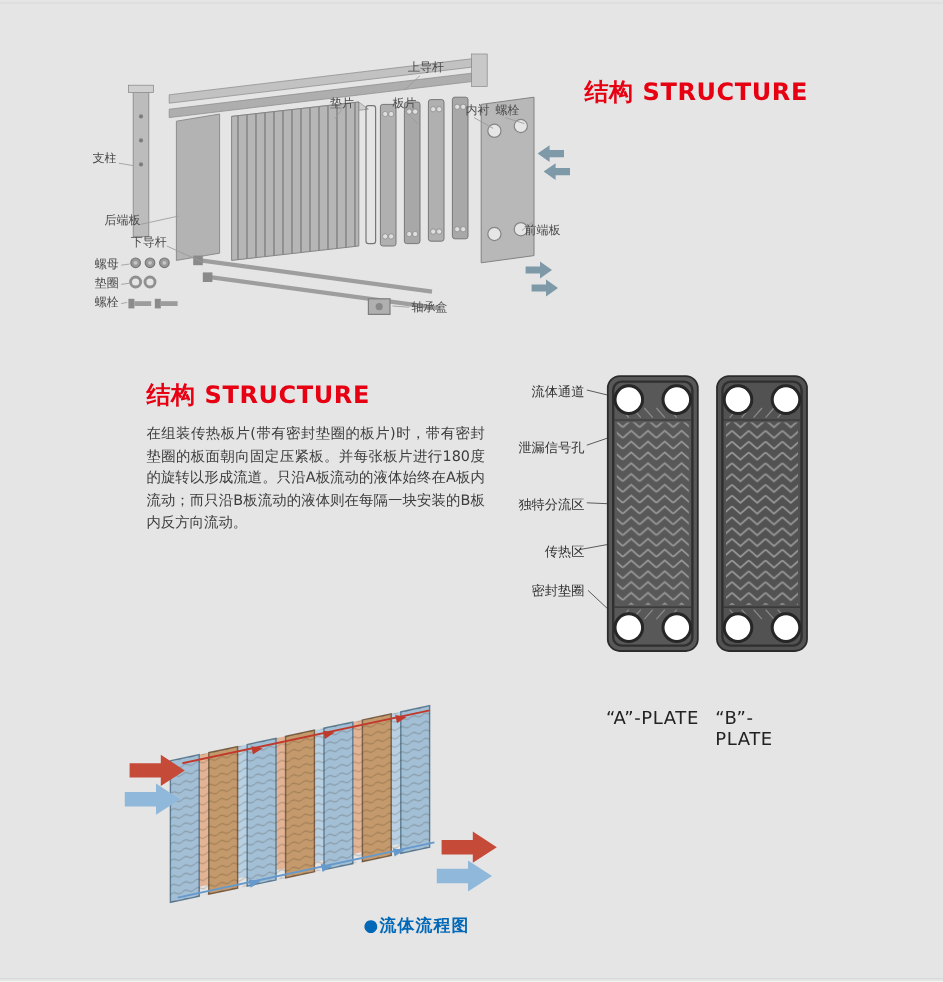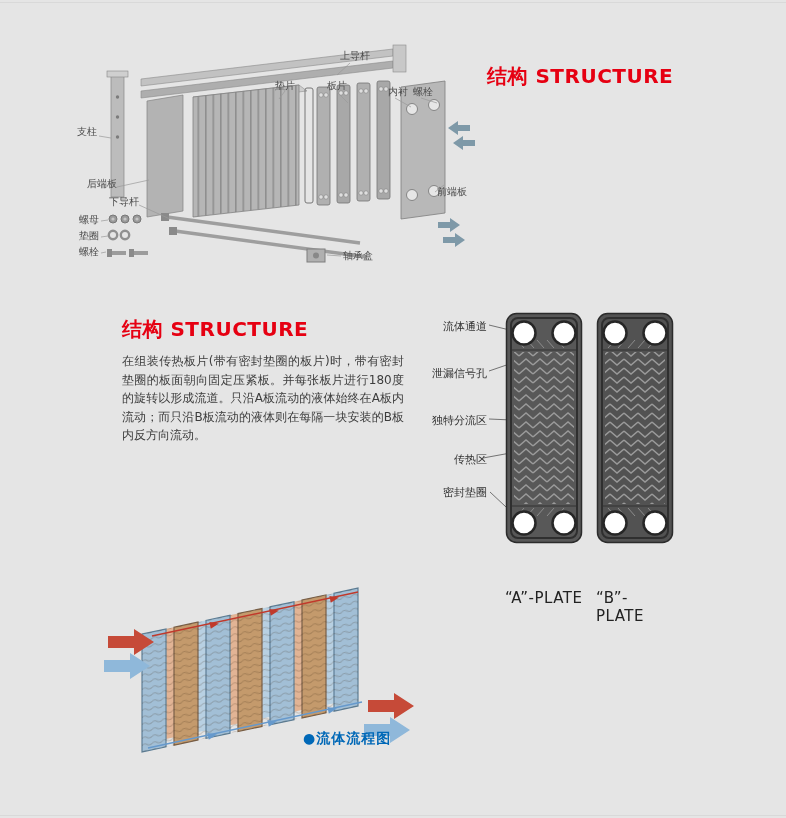--- a/index.html
+++ b/index.html
@@ -19,21 +19,21 @@
   .plates-fig { position:absolute; left:429px; top:308px; width:262px; height:260px; }
   .callout-label { position:absolute; left:0; width:58px; text-align:right; font-size:11px; color:#333; white-space:nowrap; }
   .callout-lines { position:absolute; left:0; top:0; }
   .plate-svg { position:absolute; top:4px; }
   .plate-svg.a { left:76px; }
   .plate-svg.b { left:167px; }
   .plate-caption { position:absolute; top:237px; width:78px; text-align:left; font-size:15px; color:#222; letter-spacing:0.5px;margin-top:44px; }
   .plate-caption.a { left:76px; }
   .plate-caption.b { left:167px; }
   .flow-wrap { position:absolute; left:100px; top:572px; width:330px; height:195px; }
-  .flow-caption { position:absolute; left:303px; top:730px; font-size:14px; font-weight:bold; color:var(--caption-blue,#0068b7); letter-spacing:1px; }
+  .flow-caption { position:absolute; left:303px; top:763px; font-size:14px; font-weight:bold; color:var(--caption-blue,#0068b7); letter-spacing:1px; }
 </style>
 </head>
 <body>
 
 <div class="page">
   <div class="hairline" style="top:2px;"></div>
   <div class="hairline" style="top:815px;"></div>
 
   <div class="exploded-wrap">
     <svg viewBox="0 0 420 270" width="420" height="270">

